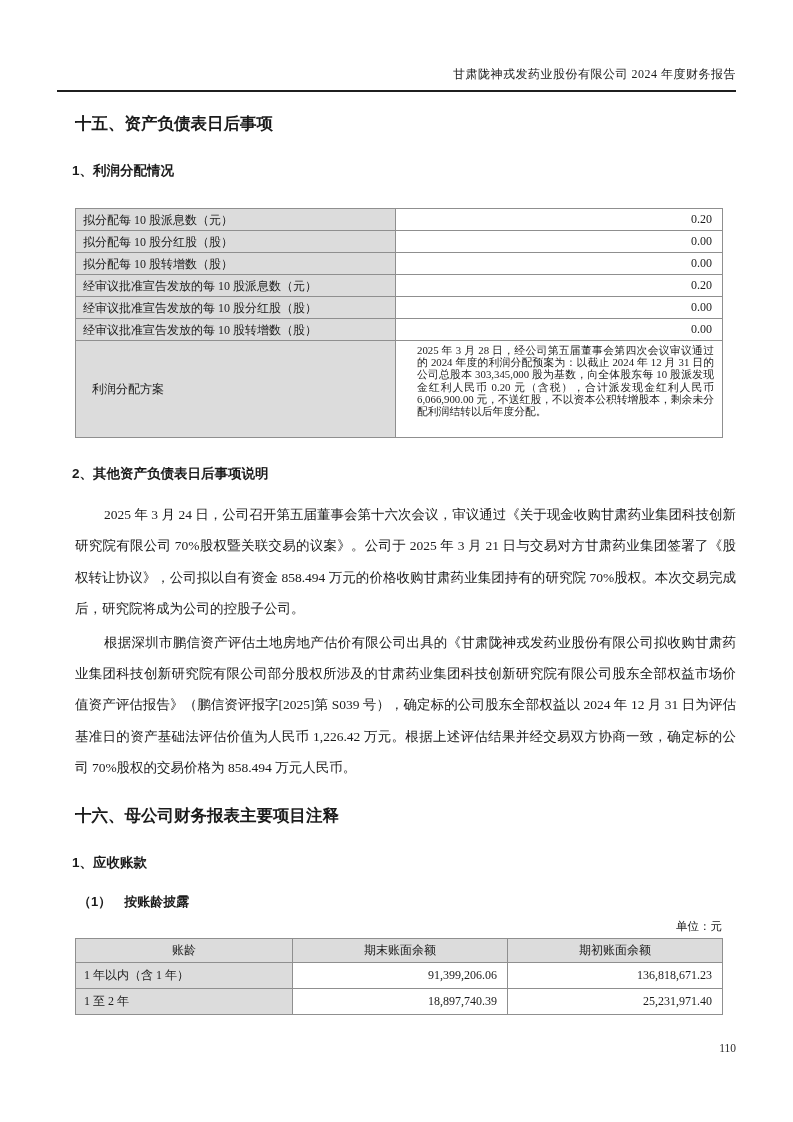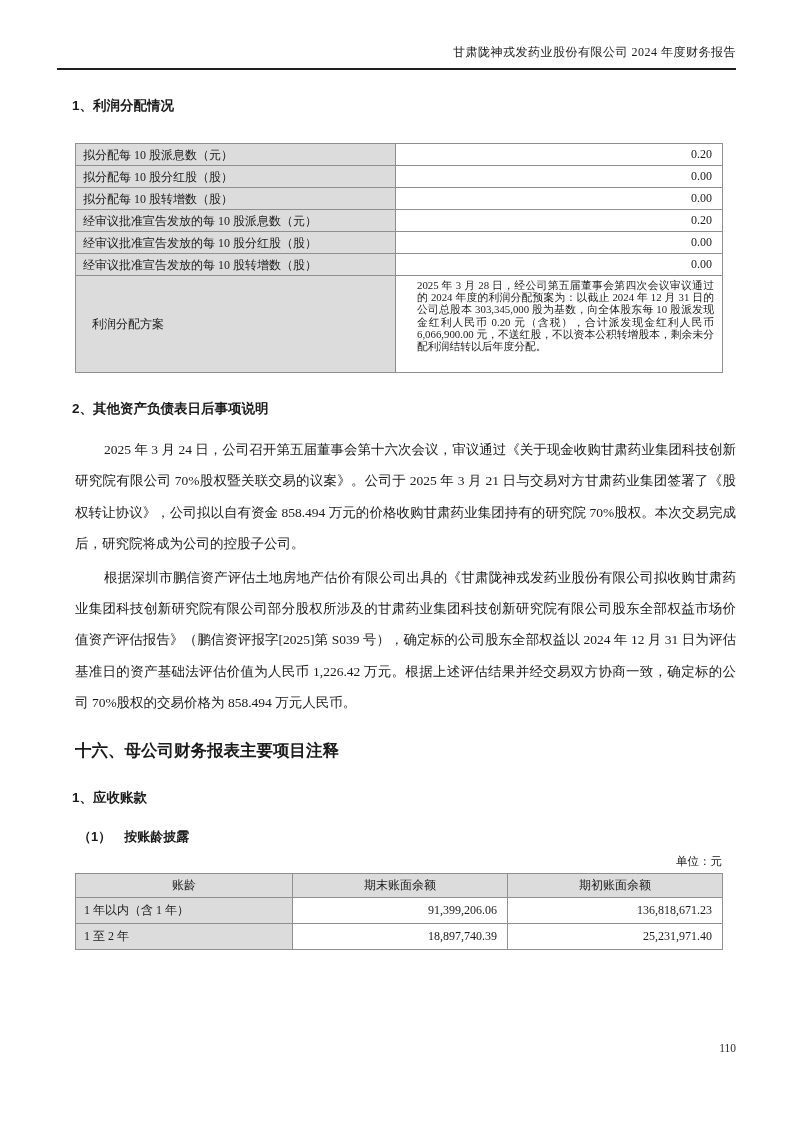--- a/index.html
+++ b/index.html
@@ -8,21 +8,21 @@
     position: relative;
     width: 793px;
     height: 1122px;
     background: #ffffff;
     font-family: "Liberation Serif", "DejaVu Serif", serif;
     color: #1a1a1a;
     overflow: hidden;
   }
   .doc-header {
     margin: 0 57px 0 57px;
-    padding-top: 44px;
+    padding-top: 66px;
     padding-bottom: 7px;
     border-bottom: 2px solid #1f1f1f;
     text-align: right;
     font-size: 12px;
     letter-spacing: 0.5px;
   }
   .h-section {
     margin: 21px 58px 0 75px;
     font-size: 16.5px;
     font-weight: bold;
@@ -116,20 +116,21 @@
     color: #2b2b2b;
   }
 </style>
 </head>
 <body>
 
 <div class="page">
 
   <div class="doc-header">甘肃陇神戎发药业股份有限公司 2024 年度财务报告</div>
 
+  <div class="h-section">十五、资产负债表日后事项</div>
 
   <div class="h-sub">1、利润分配情况</div>
 
   <table class="tbl profit-tbl">
     <colgroup>
         <col style="width:320px">
         <col style="width:327px">
       </colgroup>
     <tbody>
       <tr>

